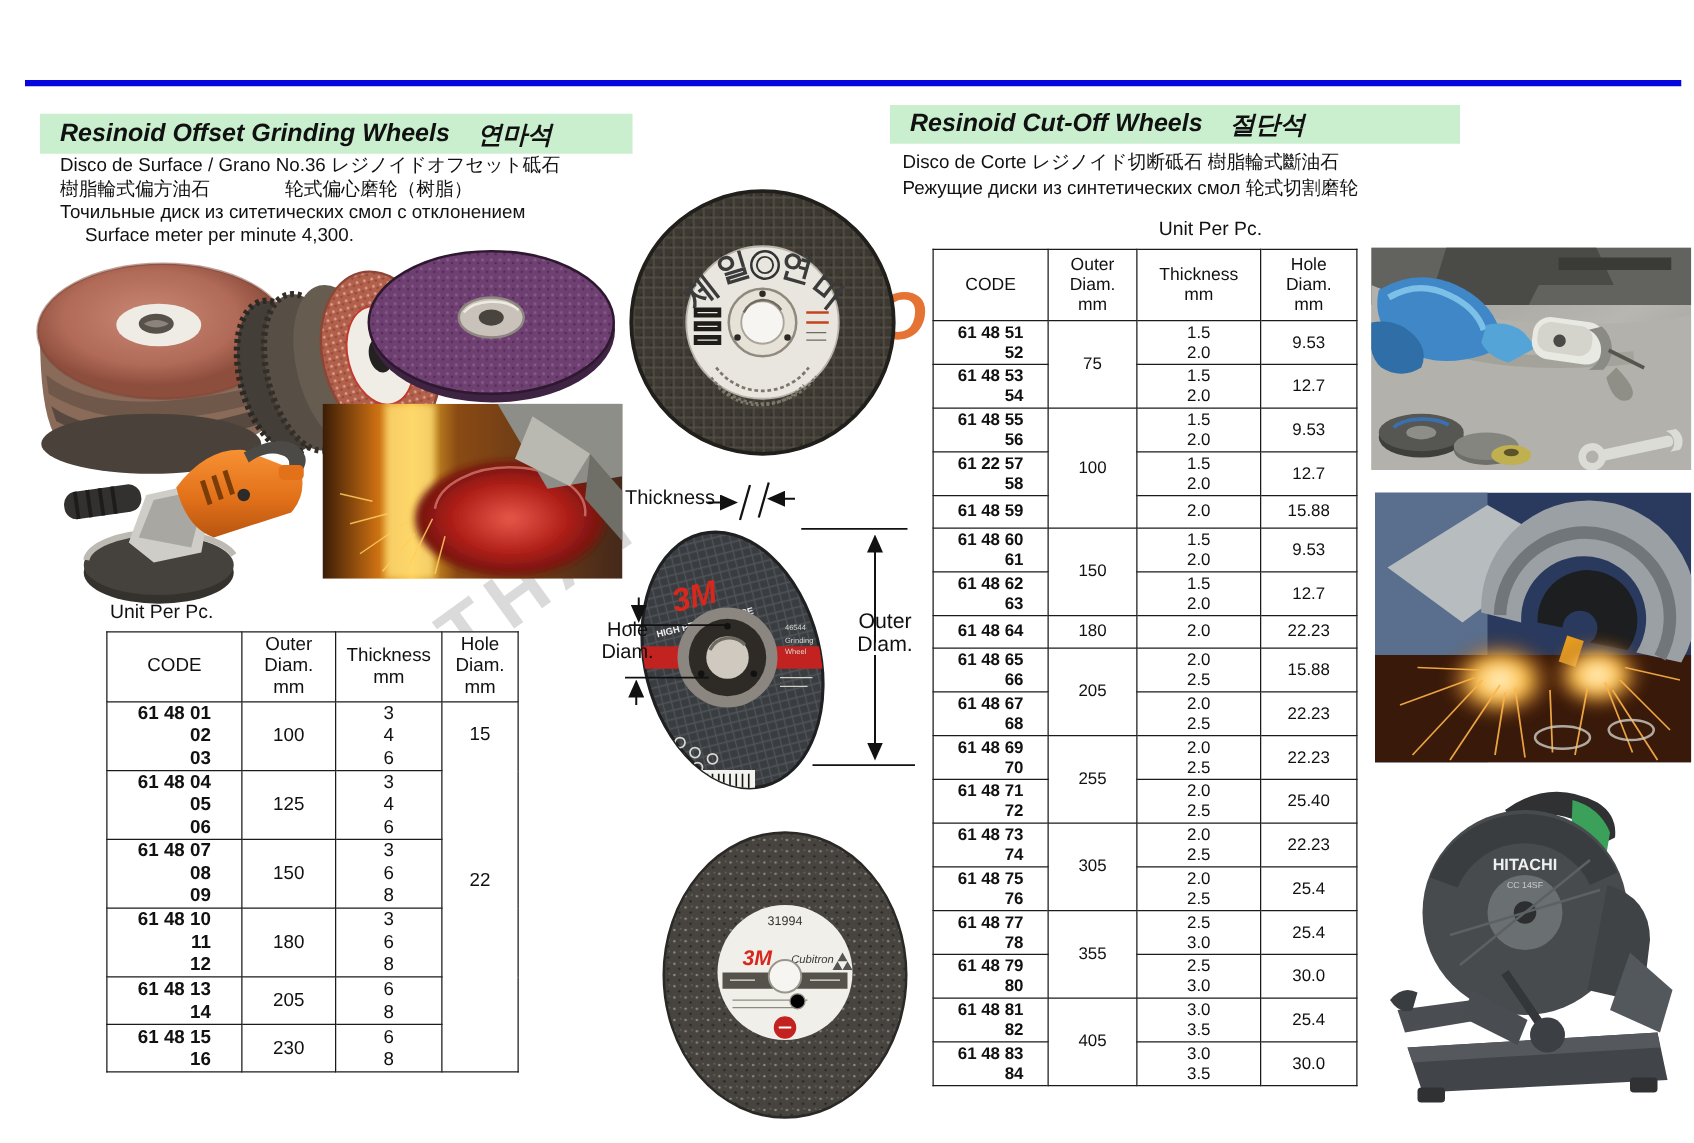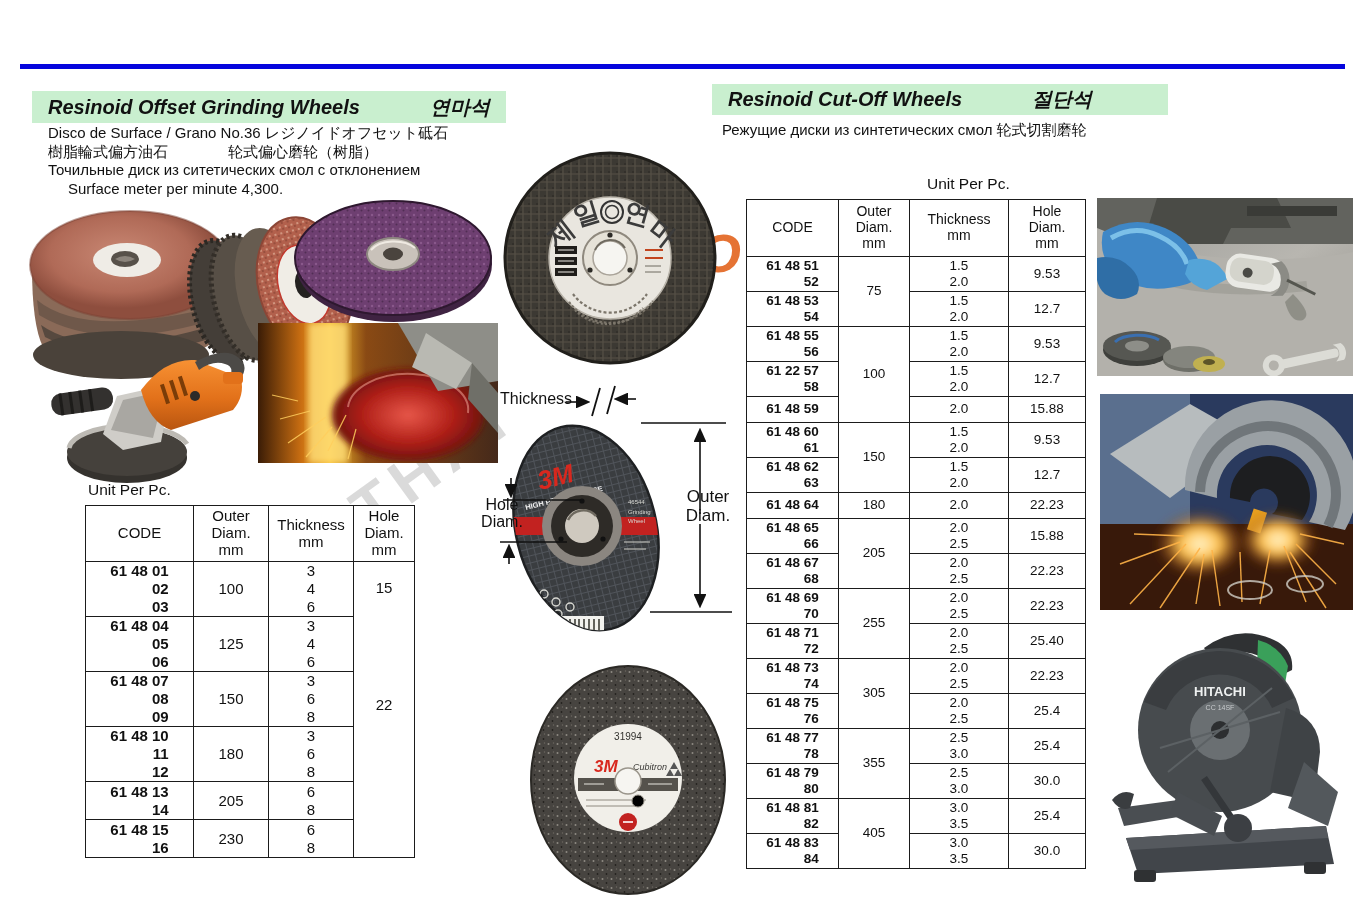--- a/index.html
+++ b/index.html
@@ -7,21 +7,21 @@
         font-family:"Liberation Sans","DejaVu Sans",sans-serif;color:#111;}
   .abs{position:absolute;}
 
   
   #page-title{left:38px;top:26px;font-size:27px;font-weight:bold;font-style:italic;letter-spacing:.5px;white-space:nowrap;}
   #page-title .ko{margin-left:30px;}
   #blue-rule{left:20px;top:64px;width:1325px;height:5px;background:#0505dd;}
 
   
   .green-head{background:#c9efcf;display:flex;align-items:center;padding-left:16px;
-              font-weight:bold;font-style:italic;font-size:20px;white-space:nowrap;gap:48px;}
+              font-weight:bold;font-style:italic;font-size:20px;white-space:nowrap;}
   .green-head .ko{margin-left:22px;font-style:italic;}
 
   .desc{font-size:15px;line-height:18.5px;white-space:nowrap;}
   .unit-label{font-size:15.5px;white-space:nowrap;}
 
   
   table.spec{border-collapse:collapse;table-layout:fixed;background:#fff;}
   table.spec, table.spec th, table.spec td{border:1.6px solid #1b1b1b;}
   table.spec th{font-weight:normal;white-space:pre-line;line-height:1.12;vertical-align:middle;text-align:center;}
   table.spec td{vertical-align:middle;text-align:center;padding:0;}
@@ -451,20 +451,21 @@
       <circle cx="100" cy="162" r="9" fill="#c22220"></circle>
       <path d="M95 162 h10" stroke="#fff" stroke-width="1.6"></path>
     </svg>
   </div>
 
   <div class="abs green-head" style="left:712px;top:84px;width:440px;height:31px;">
     <span>Resinoid Cut-Off Wheels</span>
       <span class="ko">절단석</span>
   </div>
   <div class="abs desc" style="left:722px;top:119px;line-height:21px;">
+    <div>Disco de Corte レジノイド切断砥石  樹脂輪式斷油石</div>
     <div>Режущие диски из синтетических смол  轮式切割磨轮</div>
   </div>
   <div class="abs unit-label" style="left:927px;top:175px;">Unit Per Pc.</div>
 
   <table class="spec abs" id="right-table" style="left:746px;top:199px;width:339px;">
     <colgroup>
         <col style="width:92px">
         <col style="width:71px">
         <col style="width:99px">
         <col style="width:77px">

